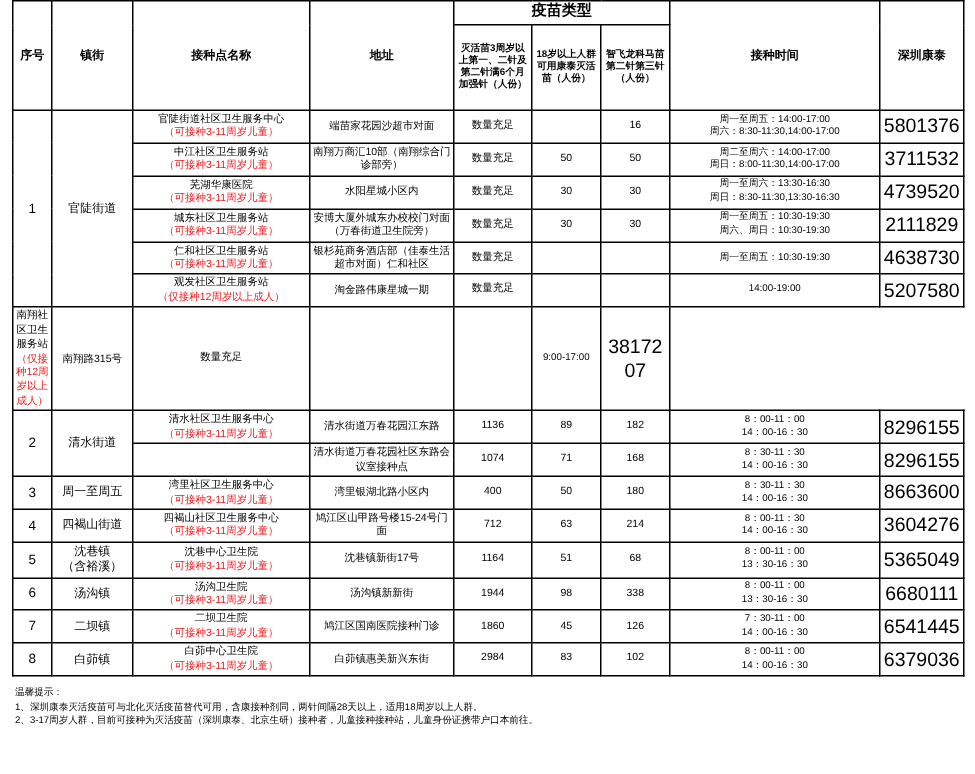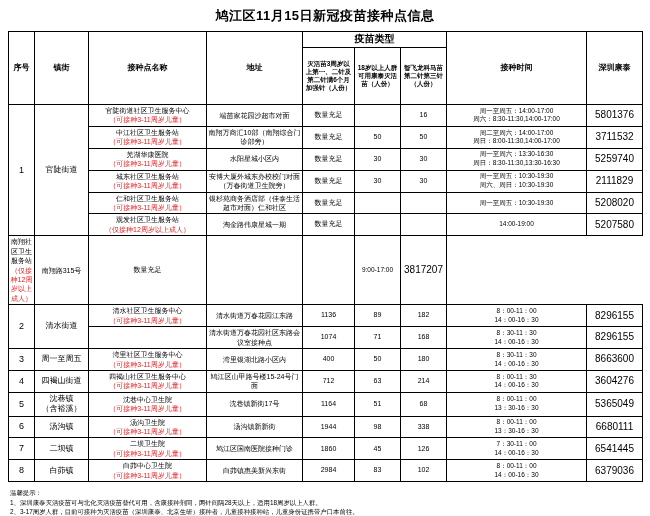--- a/index.html
+++ b/index.html
@@ -78,39 +78,38 @@
   }
   .qty {
     font-size: 7px;
   }
   .time {
     font-size: 6.5px;
     line-height: 1.35;
     padding: 2px 1px;
   }
   .tel {
-    font-size: 10px;
+    font-size: 13px;
   }
   .notes {
     margin-top: 6px;
     font-size: 6.4px;
     line-height: 1.5;
     padding-left: 2px;
   }
   .notes div {
     white-space: nowrap;
     overflow: hidden;
   }
   .nowrap { white-space: nowrap; }
 </style>
 </head>
 <body>
 
 <div class="page">
-  <div class="doc-title">鸠江区11月15日新冠疫苗接种点信息</div>
 
   <table class="main">
     <colgroup>
       <col style="width:26px">
       <col style="width:54px">
       <col style="width:118px">
       <col style="width:96px">
       <col style="width:52px">
       <col style="width:46px">
       <col style="width:46px">
@@ -173,21 +172,21 @@
             <div class="red">（可接种3-11周岁儿童）</div>
           </td>
           <td class="addr">水阳星城小区内</td>
           <td class="qty">数量充足</td>
           <td class="qty">30</td>
           <td class="qty">30</td>
           <td class="time">
             <div class="nowrap">周一至周六：13:30-16:30</div>
             <div class="nowrap">周日：8:30-11:30,13:30-16:30</div>
           </td>
-          <td class="tel">5259740</td>
+          <td class="tel">4739520</td>
         </tr>
         <tr>
           <td class="site">
             <div>城东社区卫生服务站</div>
             <div class="red">（可接种3-11周岁儿童）</div>
           </td>
           <td class="addr">安博大厦外城东办校校门对面（万春街道卫生院旁）</td>
           <td class="qty">数量充足</td>
           <td class="qty">30</td>
           <td class="qty">30</td>
@@ -202,21 +201,21 @@
             <div>仁和社区卫生服务站</div>
             <div class="red">（可接种3-11周岁儿童）</div>
           </td>
           <td class="addr">银杉苑商务酒店部（佳泰生活超市对面）仁和社区</td>
           <td class="qty">数量充足</td>
           <td class="qty"></td>
           <td class="qty"></td>
           <td class="time">
             <div class="nowrap">周一至周五：10:30-19:30</div>
           </td>
-          <td class="tel">5208020</td>
+          <td class="tel">4638730</td>
         </tr>
         <tr>
           <td class="site">
             <div>观发社区卫生服务站</div>
             <div class="red">（仅接种12周岁以上成人）</div>
           </td>
           <td class="addr">淘金路伟康星城一期</td>
           <td class="qty">数量充足</td>
           <td class="qty"></td>
           <td class="qty"></td>

